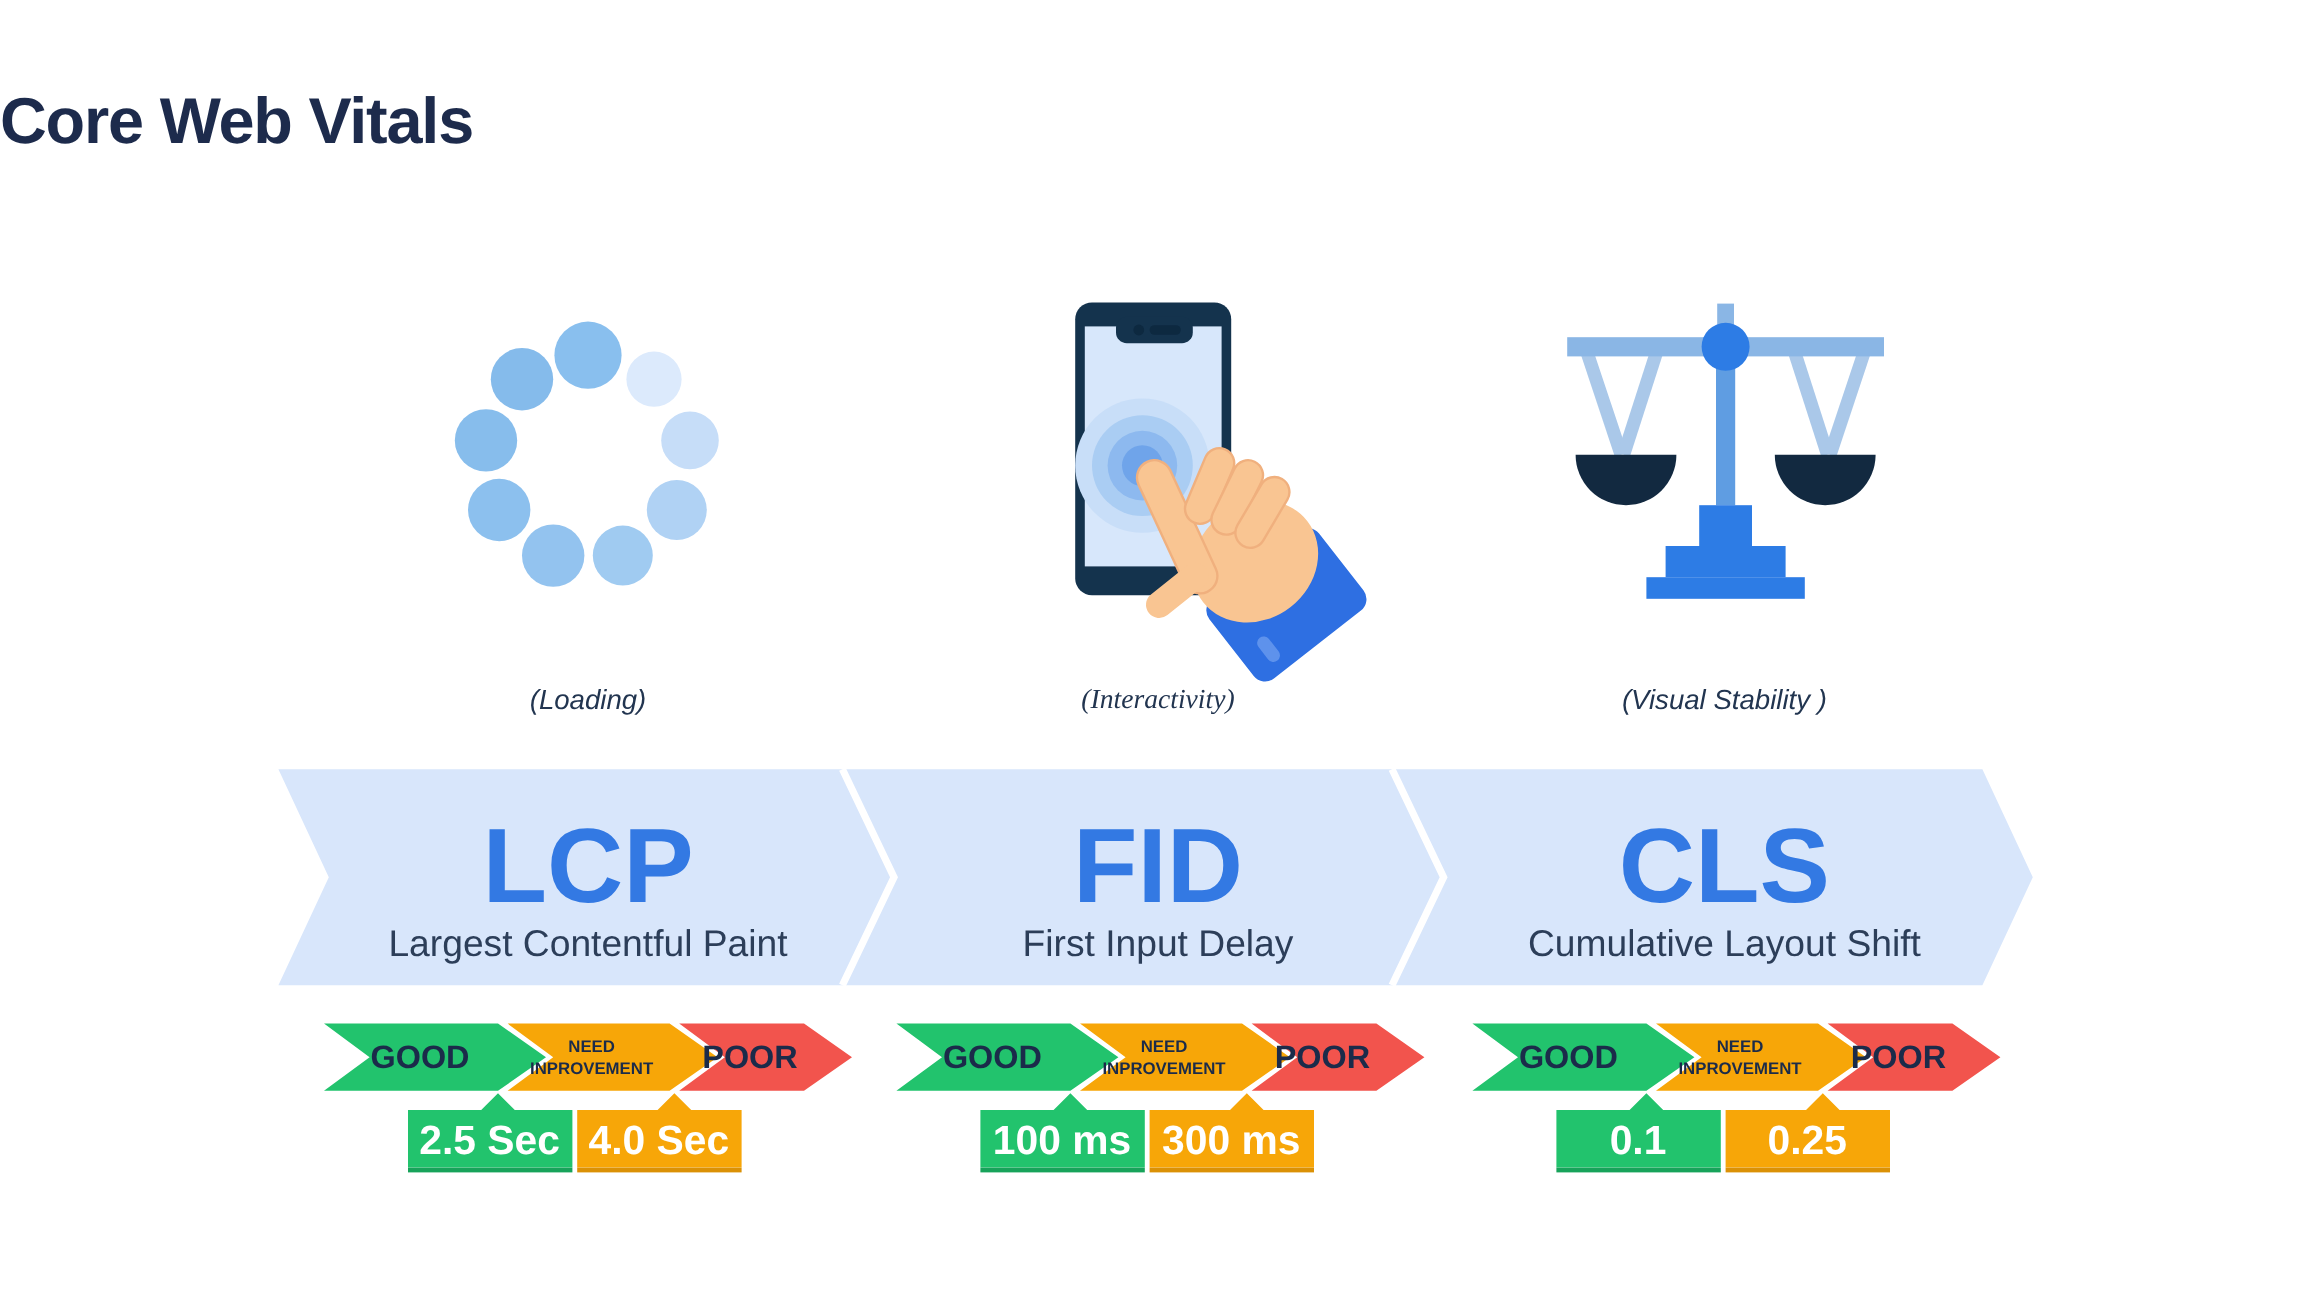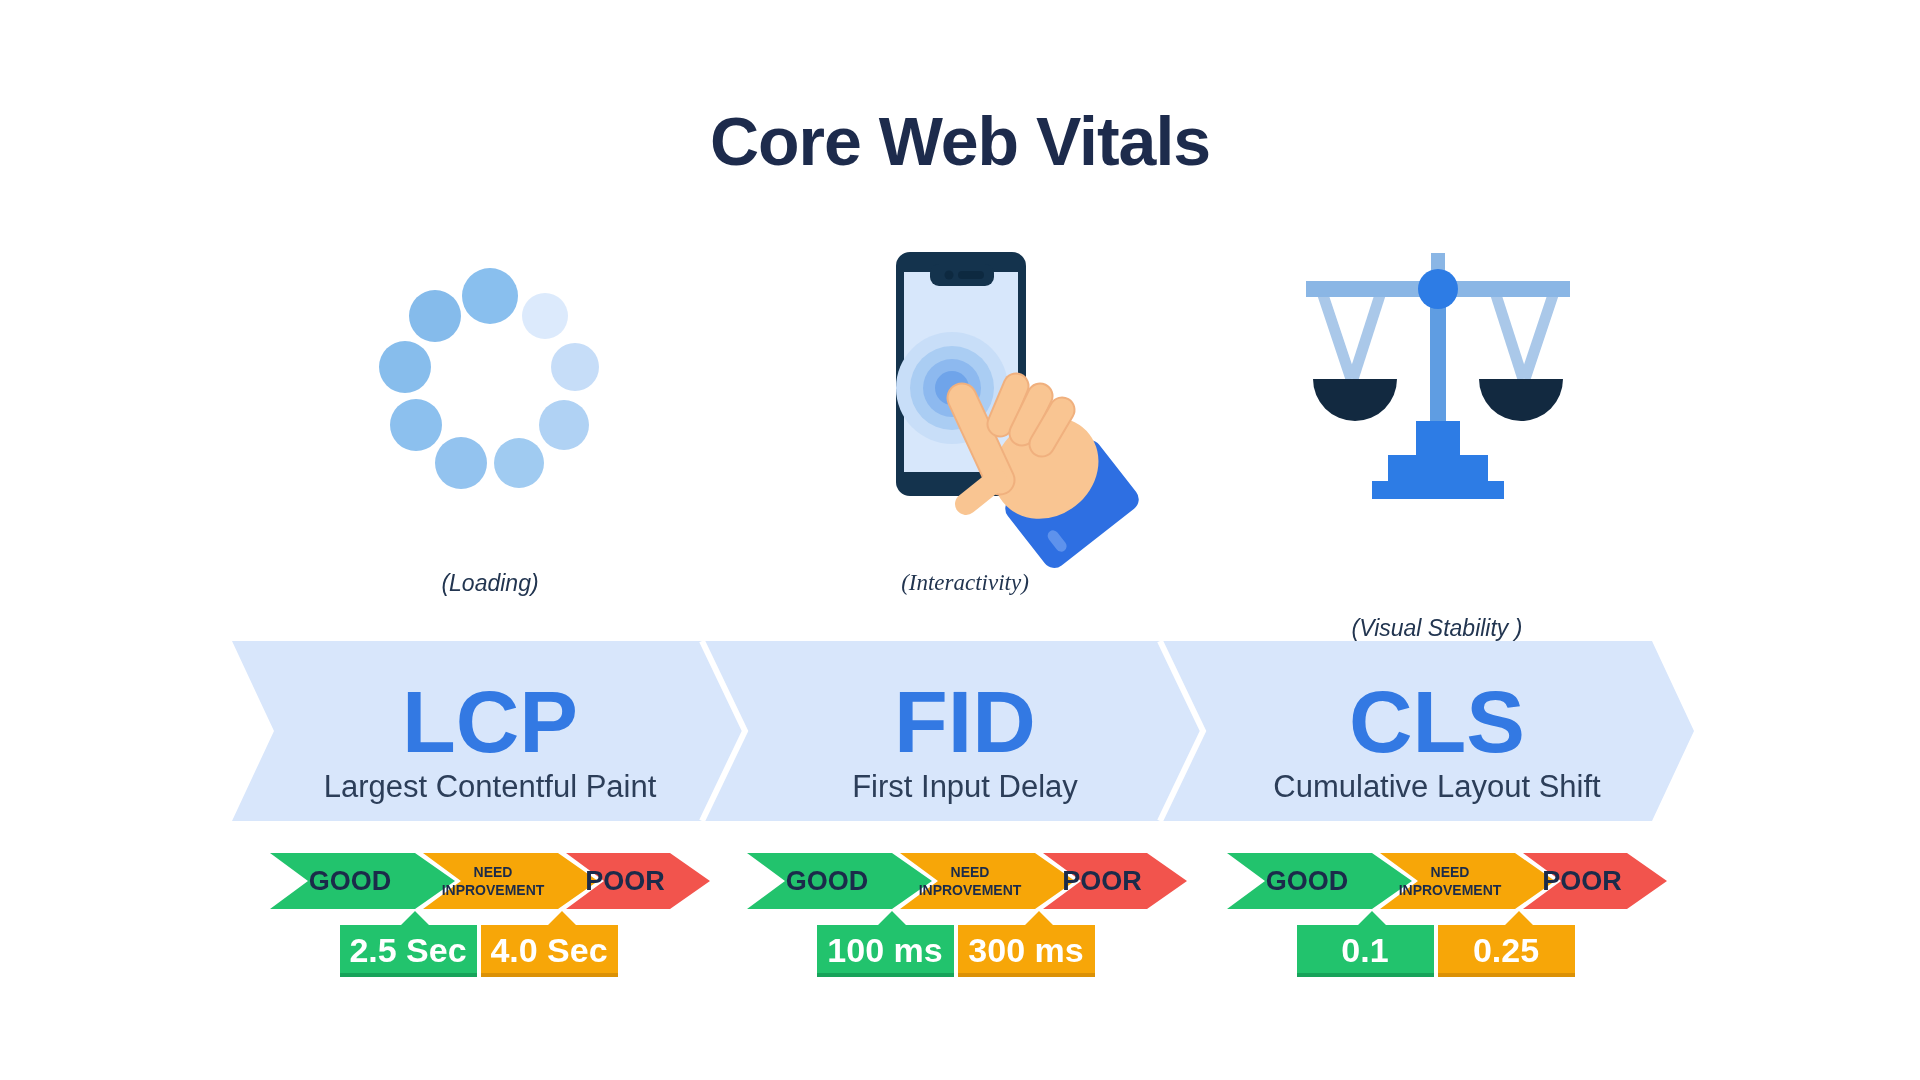--- a/index.html
+++ b/index.html
@@ -1,24 +1,24 @@
 <!DOCTYPE html>
 <html style="--c-title: #1d2b4c; --c-caption: #223550; --c-banner: #d8e6fb; --c-acronym: #3379e3; --c-metric_name: #2c3e59; --c-good: #22c36d; --c-good_dark: #17a35a; --c-need: #f7a608; --c-need_dark: #db9106; --c-poor: #f2544d; --c-scale_text: #1b2b4a; --c-badge_text: #ffffff;"><head>
 <meta charset="utf-8">
 <style>
   html,body{margin:0;padding:0;background:#ffffff;}
   body{width:1920px;height:1080px;position:relative;overflow:hidden;
        font-family:"Liberation Sans", sans-serif;}
 
-  .title{position:absolute;top:70px;left:0;width:100%;text-align:center;
-         font-size:68px;font-weight:bold;color:var(--c-title);letter-spacing:-1px;margin-top:32px;}
+  .title{position:absolute;top:70px;left:0;width:100%;text-align:left;
+         font-size:54px;font-weight:bold;color:var(--c-title);letter-spacing:-1px;}
 
   .caption{position:absolute;top:570px;transform:translateX(-50%);
            font-style:italic;font-size:23px;color:var(--c-caption);white-space:nowrap;}
-  .caption.c1{left:490px;font-style:italic;} .caption.c2{left:965px;font-family:Liberation Serif, serif;} .caption.c3{left:1437px;margin-top:45px;}
+  .caption.c1{left:490px;font-style:italic;} .caption.c2{left:965px;font-family:Liberation Serif, serif;} .caption.c3{left:1437px;}
 
   .icon-svg{position:absolute;}
   #spinner-svg{left:370px;top:262px;}
   #phone-svg{left:850px;top:228px;}
   #balance-svg{left:1288px;top:243px;}
 
   #banner-svg{position:absolute;left:228px;top:640px;}
 
   .scale-svg{position:absolute;top:850px;}
   .scale-svg.s1{left:255px;} .scale-svg.s2{left:732px;} .scale-svg.s3{left:1212px;}

